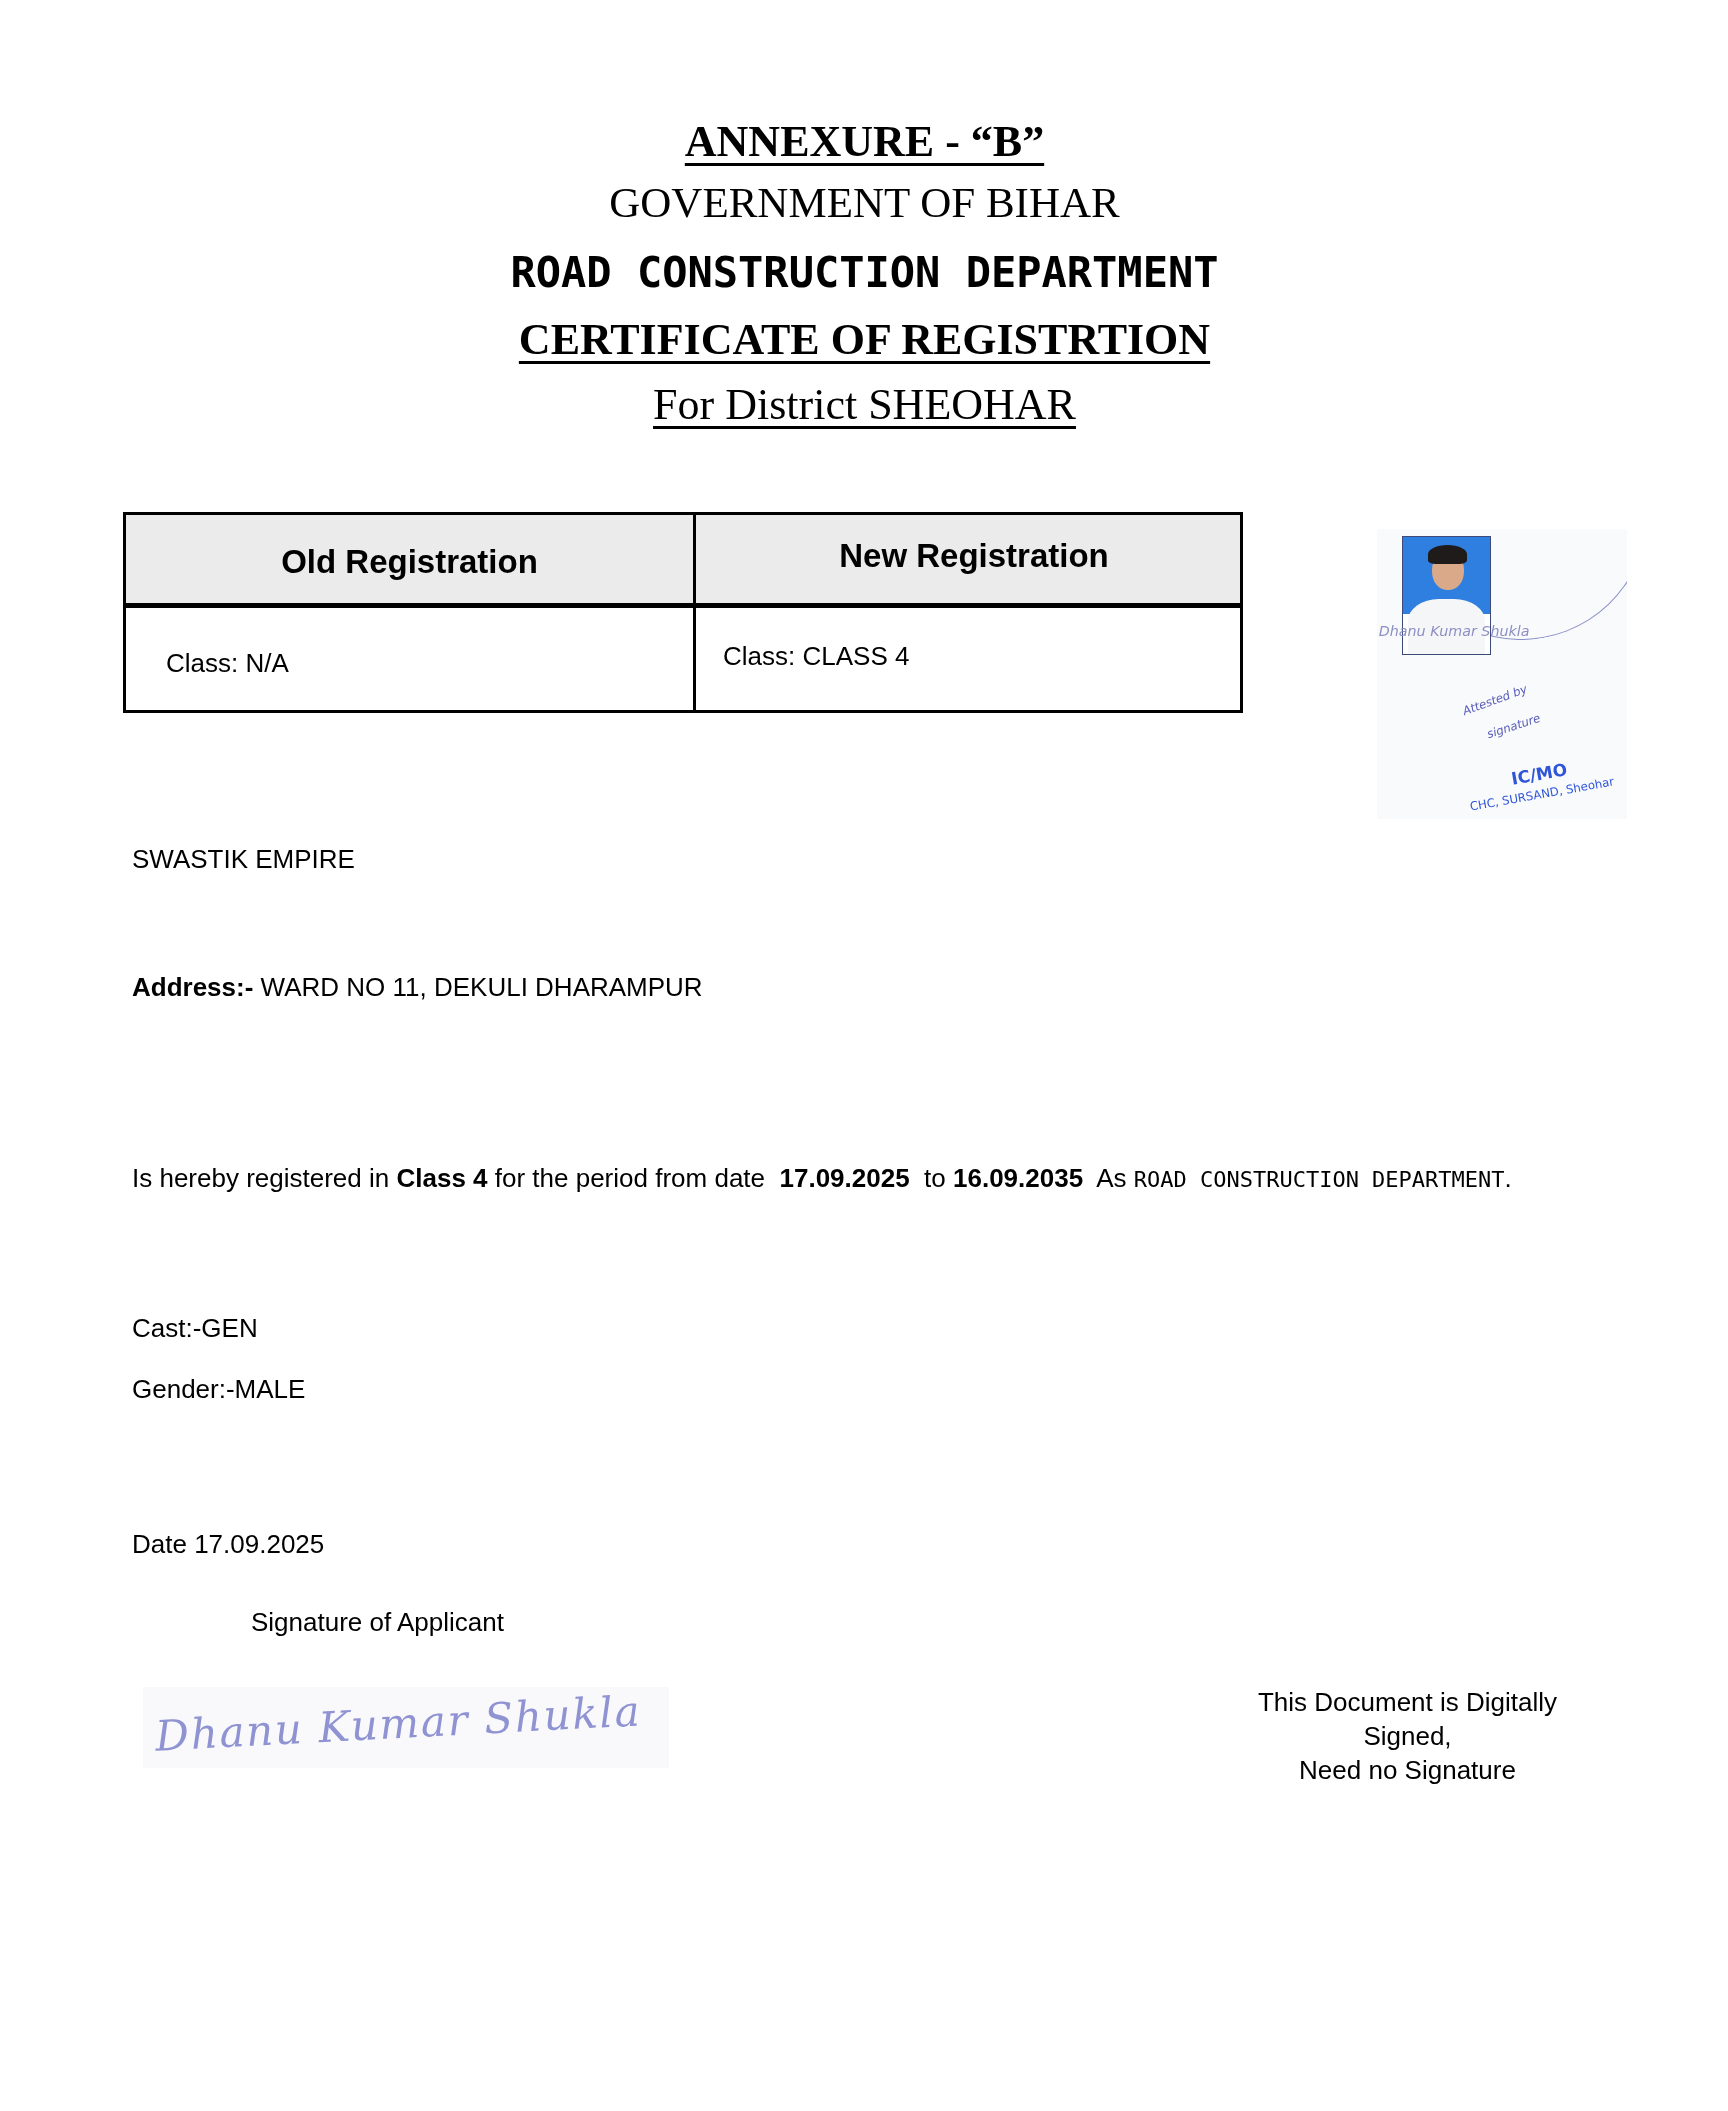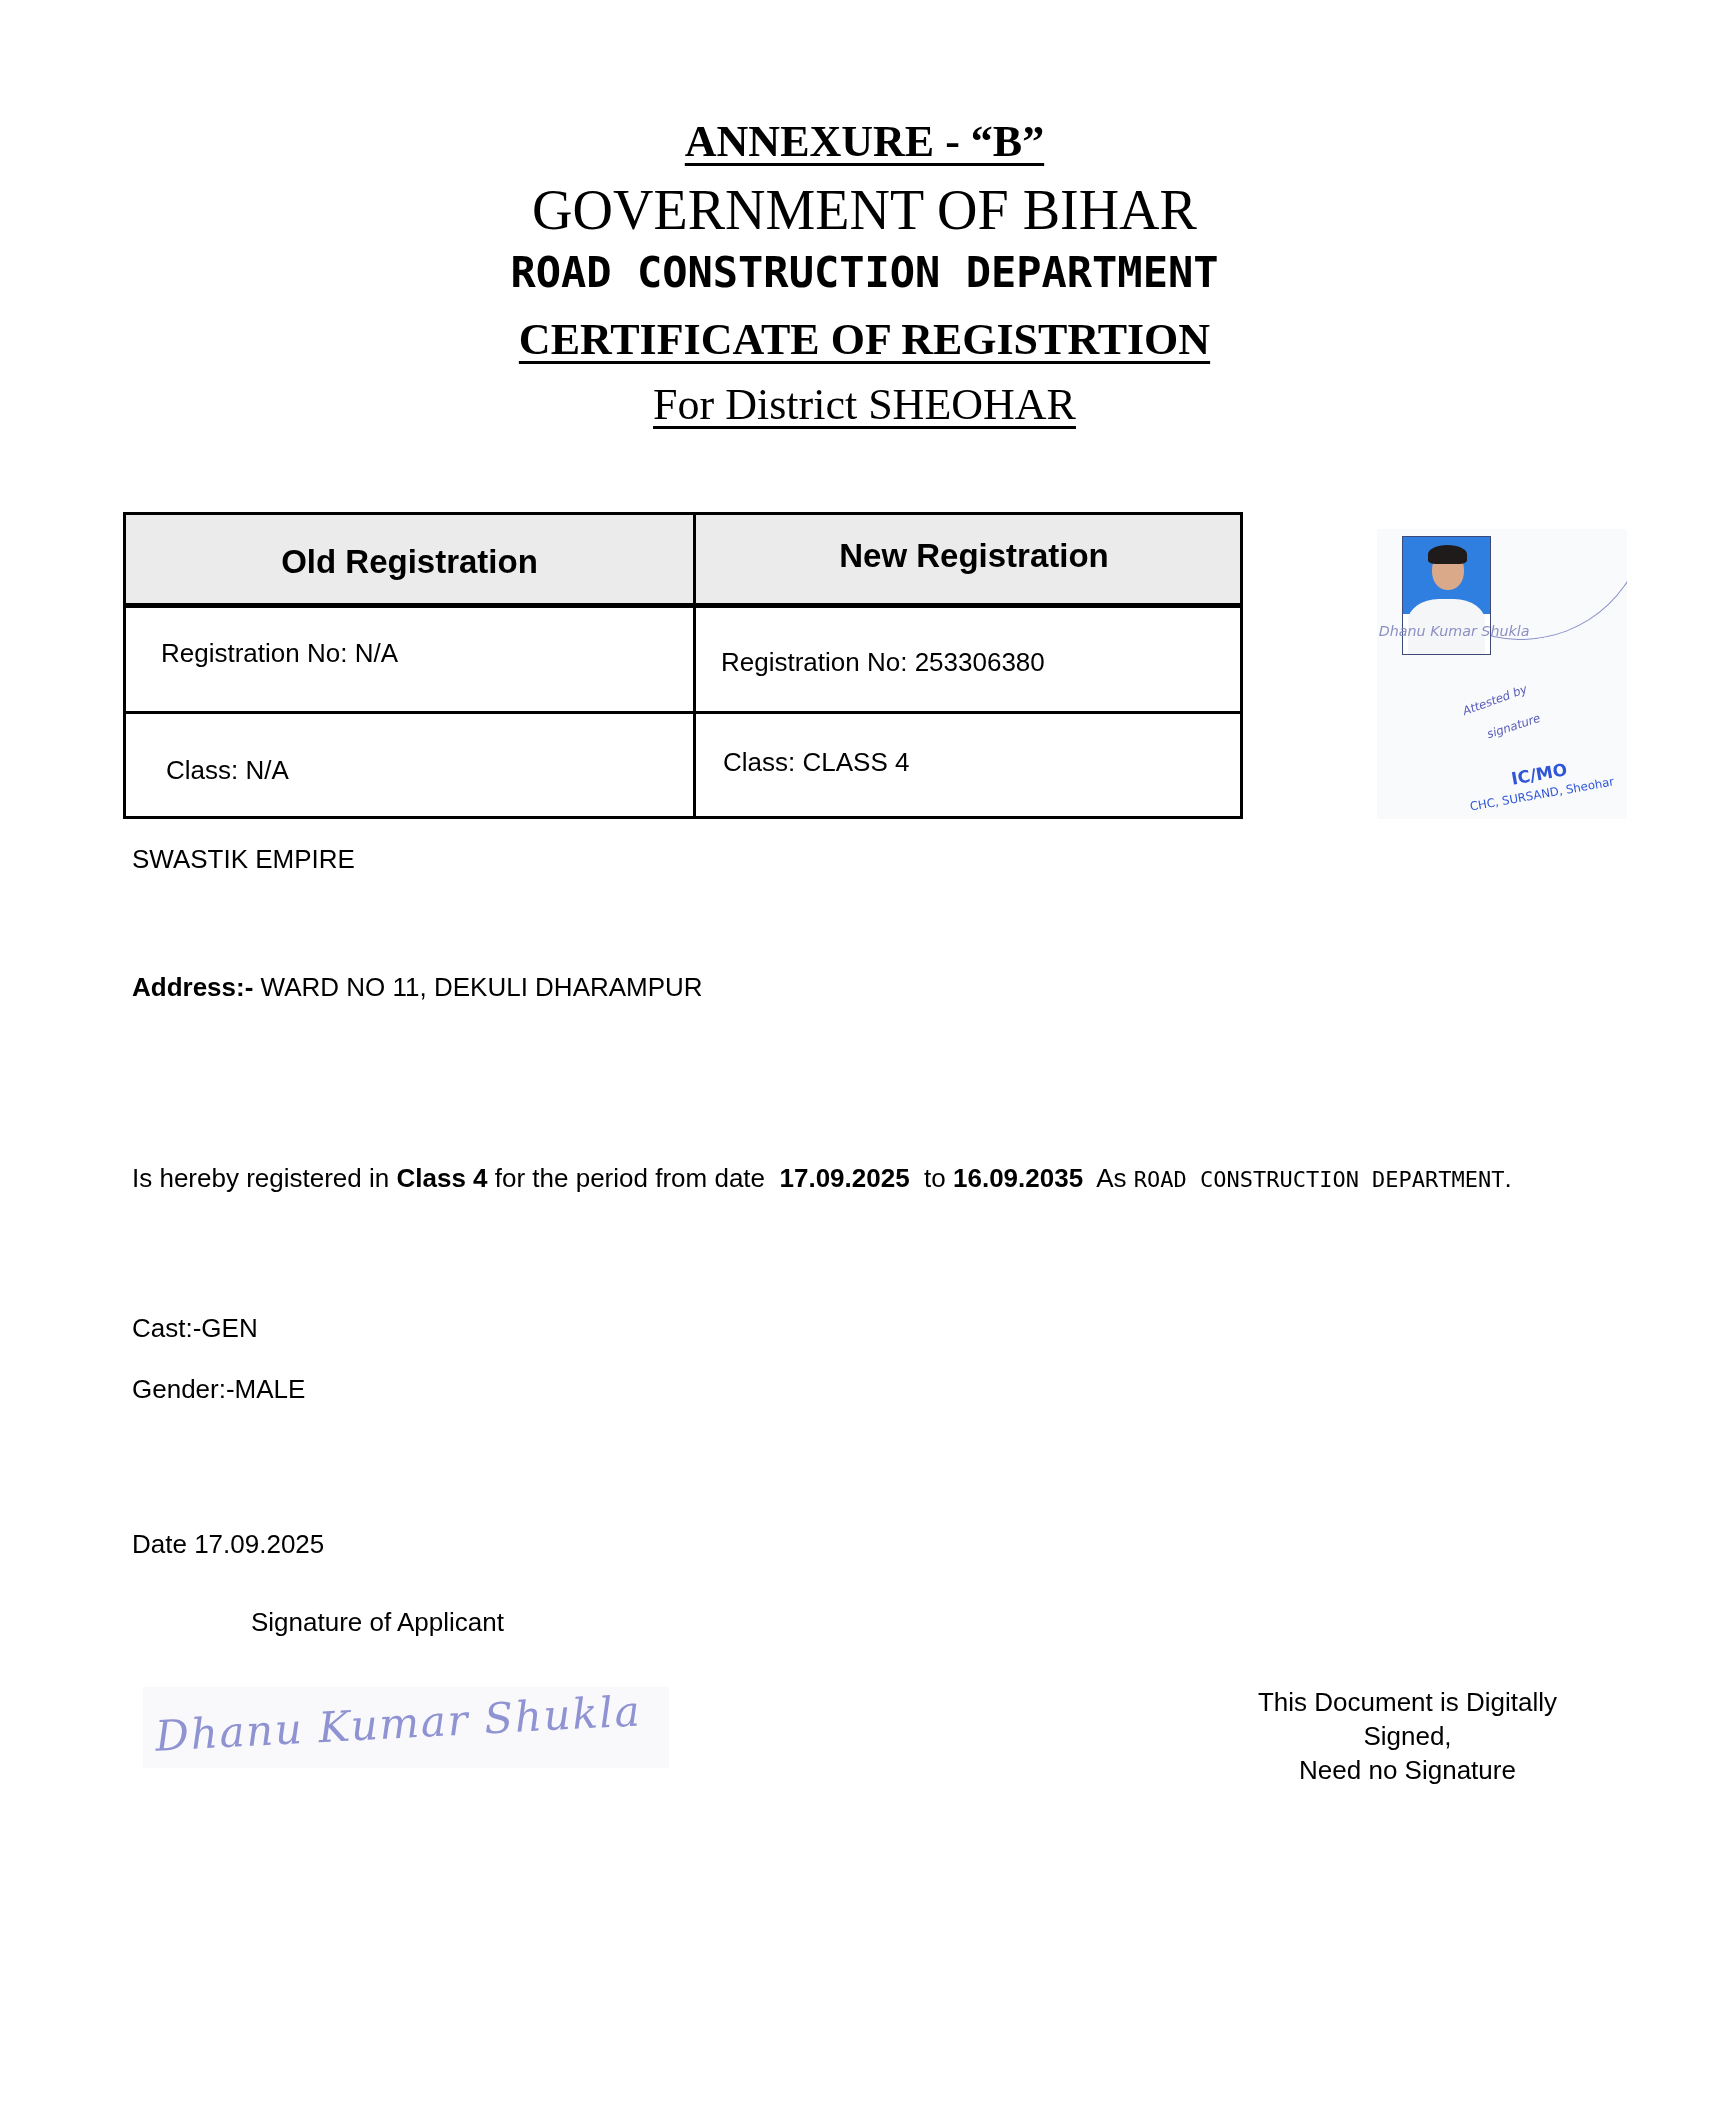--- a/index.html
+++ b/index.html
@@ -5,21 +5,21 @@
   html, body { margin: 0; padding: 0; background: #ffffff; }
   body { width: 1729px; height: 2111px; position: relative; overflow: hidden; color: #000; }
   .abs { position: absolute; }
   .center-line { position: absolute; left: 0; width: 1729px; text-align: center; white-space: nowrap; }
   .serif { font-family: "Liberation Serif", "DejaVu Serif", serif; }
   .sans { font-family: "Liberation Sans", "DejaVu Sans", sans-serif; }
   .mono { font-family: "DejaVu Sans Mono", "Liberation Mono", monospace; }
 
   #annexure { top: 116px; font-size: 44px; font-weight: bold; }
   #annexure span, #cert-title span, #district span { text-decoration: underline; text-decoration-thickness: 3.4px; text-underline-offset: 6.7px; }
-  #govt { top: 178px; font-size: 56px; }
+  #govt { top: 178px; font-size: 43px; }
   #dept { top: 248px; font-size: 42px; font-weight: bold; }
   #cert-title { top: 314px; font-size: 44px; font-weight: bold; }
   #district { top: 379px; font-size: 44px; font-weight: normal; }
 
   table.reg { position: absolute; left: 123px; top: 512px; width: 1120px; border-collapse: collapse; font-size: 26px; }
   table.reg td, table.reg th { border: 3.4px solid #000; padding: 0; }
   table.reg th { background: #ebebeb; height: 81px; font-weight: bold; font-size: 33px; border-bottom-width: 5.9px; }
   table.reg th.old { width: 567px; padding-top: 6.7px; }
   table.reg th.new { padding-bottom: 5px; padding-left: 12px; }
   table.reg td { height: 92px; vertical-align: middle; }
@@ -67,24 +67,20 @@
 <div class="center-line serif" id="cert-title"><span>CERTIFICATE OF REGISTRTION</span></div>
 <div class="center-line serif" id="district"><span>For District  SHEOHAR</span></div>
 
 <table class="reg sans">
   <tbody>
       <tr>
     <th class="old">Old Registration</th>
     <th class="new">New Registration</th>
   </tr>
   <tr>
-    <td class="c-old-reg">Registration No: N/A</td>
-    <td class="c-new-reg">Registration No: 253306380</td>
-  </tr>
-  <tr>
     <td class="c-old-cls">Class: N/A</td>
     <td class="c-new-cls">Class: CLASS 4</td>
   </tr>
 </tbody>
   </table>
 
 <div class="abs" id="photo-box">
   <div id="stamp-arc"></div>
   <div id="photo">
     <div class="bg"></div>

